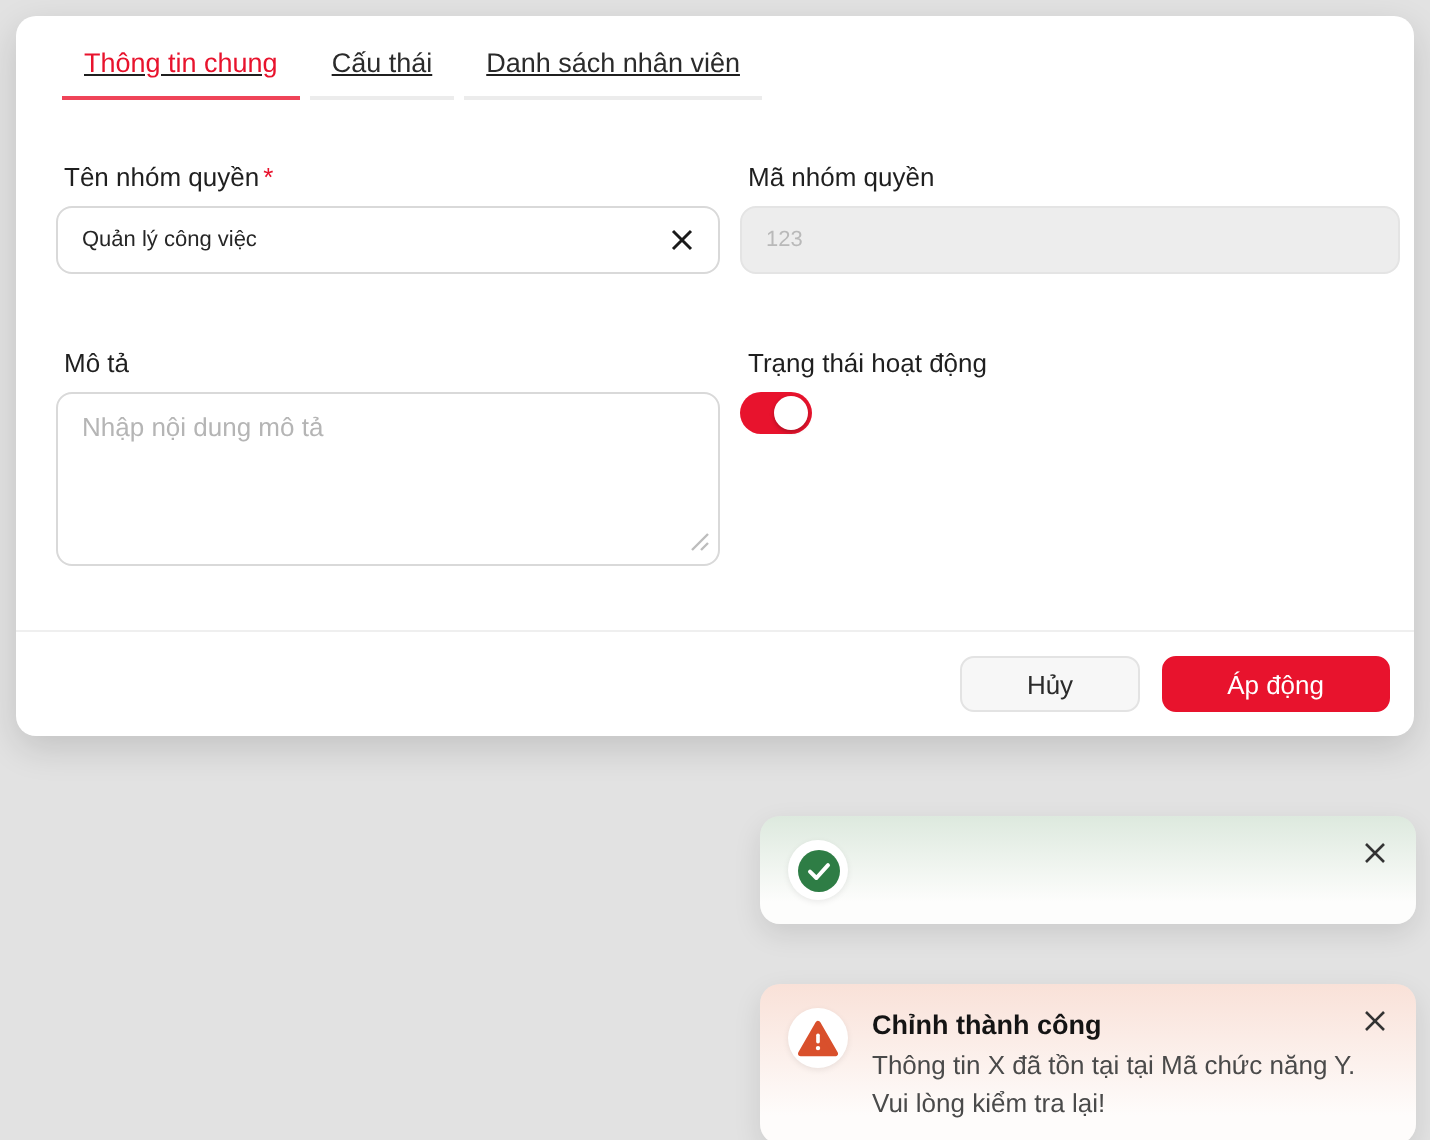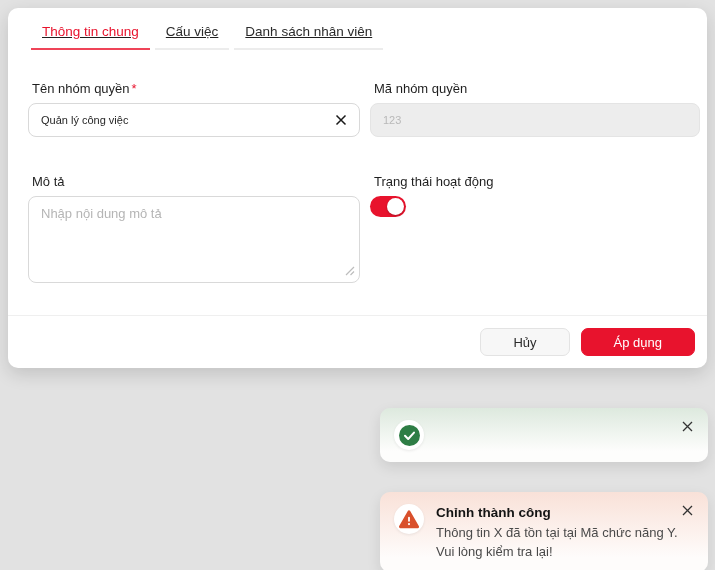--- a/index.html
+++ b/index.html
@@ -111,21 +111,21 @@
   .toast-close { position:absolute; top:10px; right:12px; }
 </style>
 </head>
 <body>
 
 <div class="modal">
 
 
   <div class="tabs">
     <button class="tab active">Thông tin chung</button>
-    <button class="tab">Cấu việc</button>
+    <button class="tab">Cấu thái</button>
     <button class="tab">Danh sách nhân viên</button>
   </div>
 
   <div class="modal-body">
     <div class="form-grid">
       <div>
         <label class="field-label">
           <span>Tên nhóm quyền</span><span class="req">*</span>
         </label>
         <div class="input-wrap">
@@ -163,21 +163,21 @@
         <label class="field-label">Trạng thái hoạt động</label>
         <button class="toggle" aria-checked="true">
           <span class="toggle-knob"></span>
         </button>
       </div>
     </div>
   </div>
 
   <div class="modal-footer">
     <button class="btn btn-cancel">Hủy</button>
-    <button class="btn btn-apply">Áp dụng</button>
+    <button class="btn btn-apply">Áp động</button>
   </div>
 </div>
 
 <div class="toast toast-success">
   <div class="toast-icon-circle">
     <span style="display:flex;">
       <svg width="21" height="21" viewBox="0 0 21 21">
         <circle cx="10.5" cy="10.5" r="10.5" fill="#2e7d45"></circle>
         <path d="M6 10.8 L9.2 14 L15 7.6" stroke="#ffffff" stroke-width="2" fill="none" stroke-linecap="round" stroke-linejoin="round"></path>
       </svg>

